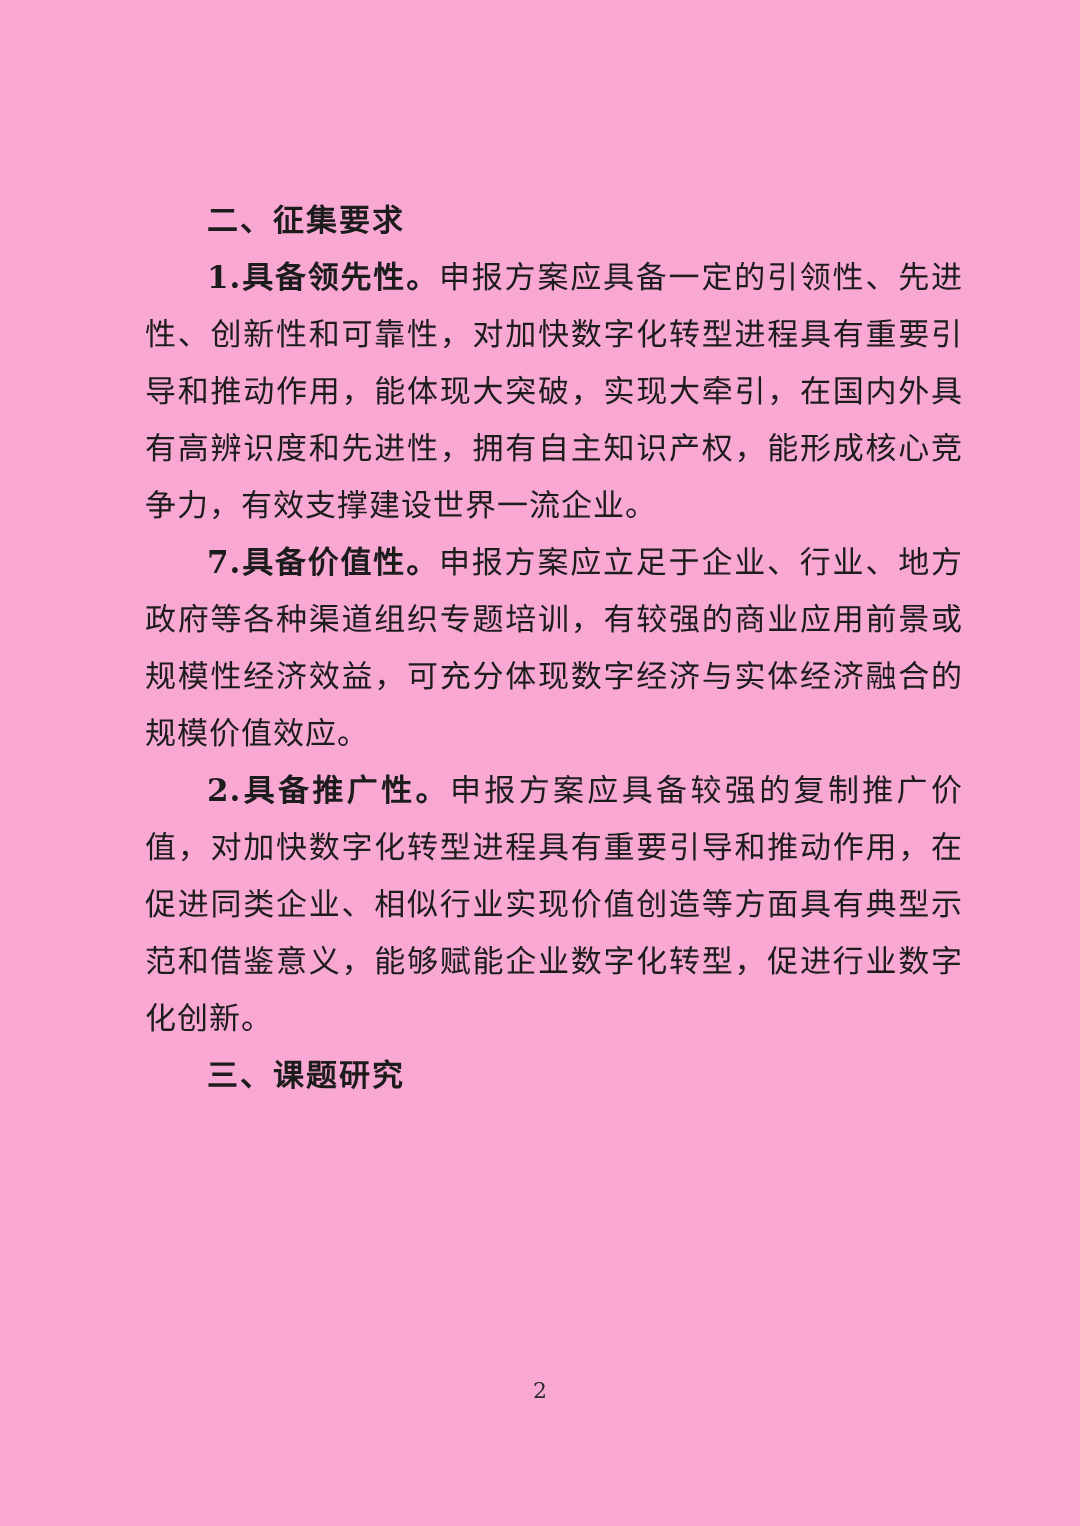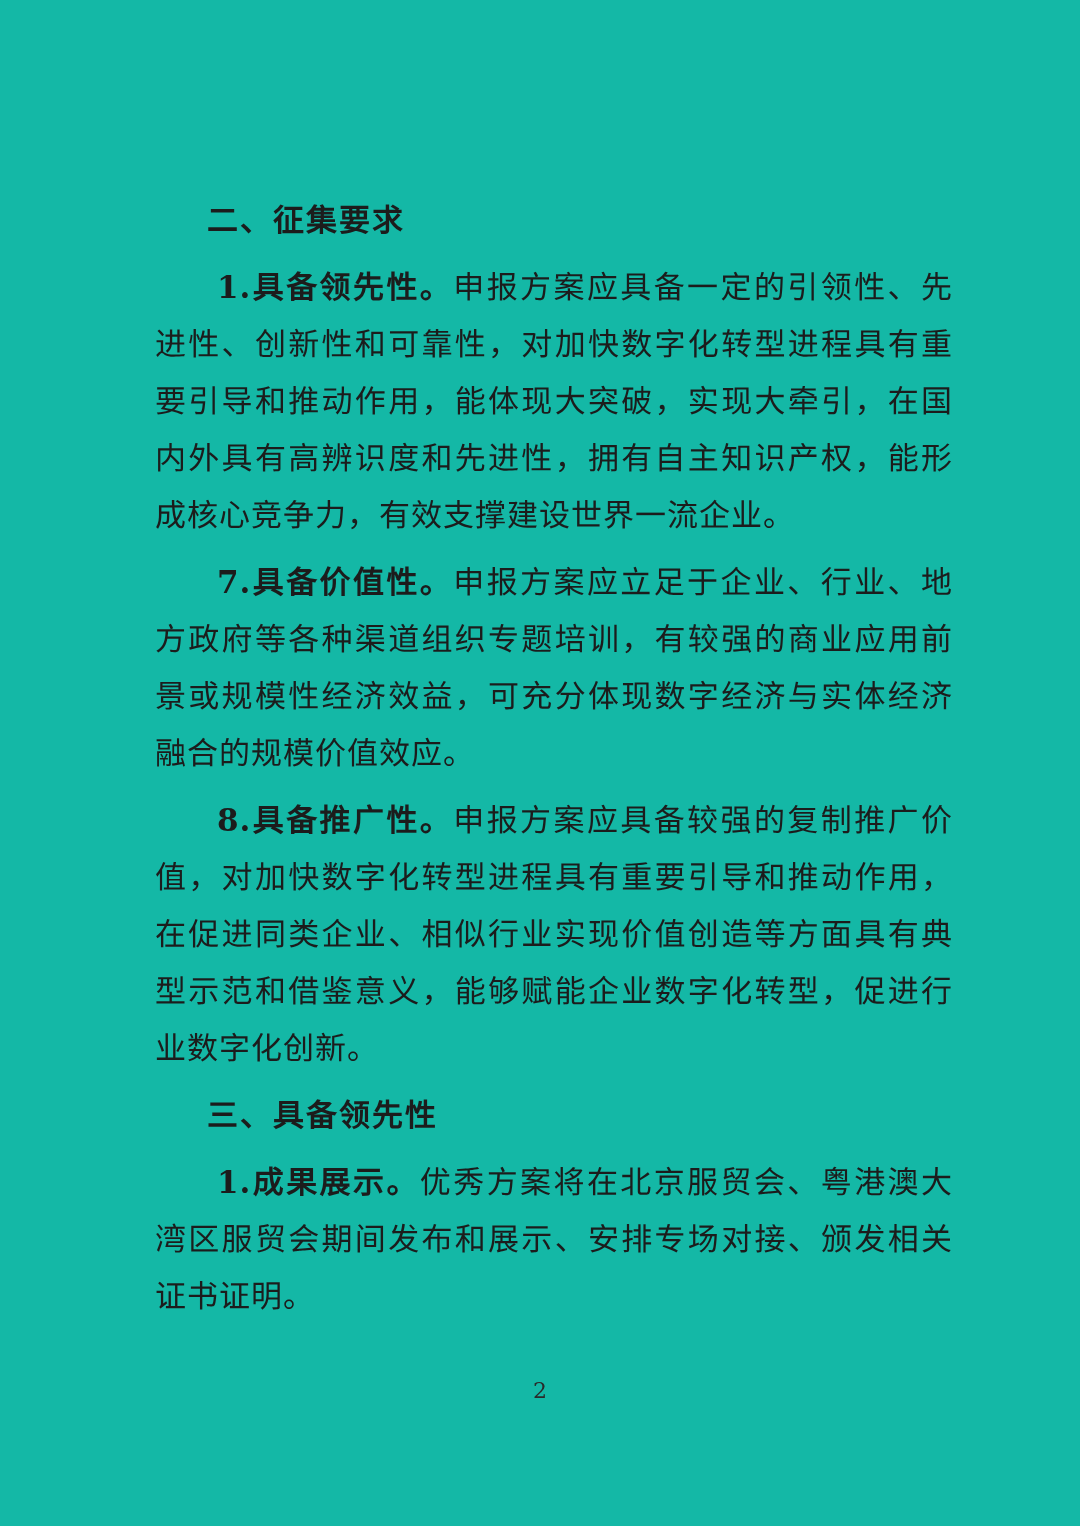--- a/index.html
+++ b/index.html
@@ -11,41 +11,41 @@
     width: 1080px;
     height: 1526px;
     position: relative;
     font-family: "DejaVu Serif", serif;
     color: #1c1c1c;
     -webkit-font-smoothing: antialiased;
   }
   .page {
     position: absolute;
     inset: 0;
-    background: #14b8a6;
+    background: #f9a8d4;
     overflow: hidden;
   }
   .doc-body {
     position: absolute;
     left: 145px;
     top: 192px;
     width: 818px;
   }
   .section-heading {
     font-size: 31px;
     line-height: 57px;
     font-weight: bold;
     text-indent: 2em;
     margin: 0;
     letter-spacing: 2px;
   }
   .para {
     font-size: 31px;
     line-height: 57px;
-    margin: 10px;
+    margin: 0;
     text-indent: 2em;
     text-align: justify;
     text-justify: inter-ideograph;
     letter-spacing: 1px;
   }
   .para .lead {
     font-weight: bold;
   }
   .page-footer {
     position: absolute;
@@ -65,25 +65,24 @@
 
 <div class="page">
   <div class="doc-body">
 
     <h2 class="section-heading">二、征集要求</h2>
 
     <p class="para"><span class="lead">1.具备领先性。</span><span>申报方案应具备一定的引领性、先进性、创新性和可靠性，对加快数字化转型进程具有重要引导和推动作用，能体现大突破，实现大牵引，在国内外具有高辨识度和先进性，拥有自主知识产权，能形成核心竞争力，有效支撑建设世界一流企业。</span></p>
 
     <p class="para"><span class="lead">7.具备价值性。</span><span>申报方案应立足于企业、行业、地方政府等各种渠道组织专题培训，有较强的商业应用前景或规模性经济效益，可充分体现数字经济与实体经济融合的规模价值效应。</span></p>
 
-    <p class="para"><span class="lead">8.具备推广性。</span><span>申报方案应具备较强的复制推广价值，对加快数字化转型进程具有重要引导和推动作用，在促进同类企业、相似行业实现价值创造等方面具有典型示范和借鉴意义，能够赋能企业数字化转型，促进行业数字化创新。</span></p>
+    <p class="para"><span class="lead">2.具备推广性。</span><span>申报方案应具备较强的复制推广价值，对加快数字化转型进程具有重要引导和推动作用，在促进同类企业、相似行业实现价值创造等方面具有典型示范和借鉴意义，能够赋能企业数字化转型，促进行业数字化创新。</span></p>
 
-    <h2 class="section-heading">三、具备领先性</h2>
+    <h2 class="section-heading">三、课题研究</h2>
 
-    <p class="para"><span class="lead">1.成果展示。</span><span>优秀方案将在北京服贸会、粤港澳大湾区服贸会期间发布和展示、安排专场对接、颁发相关证书证明。</span></p>
 
 
   </div>
 
   <div class="page-footer">
     <span class="page-number">2</span>
   </div>
 </div>
 
 </body></html>

